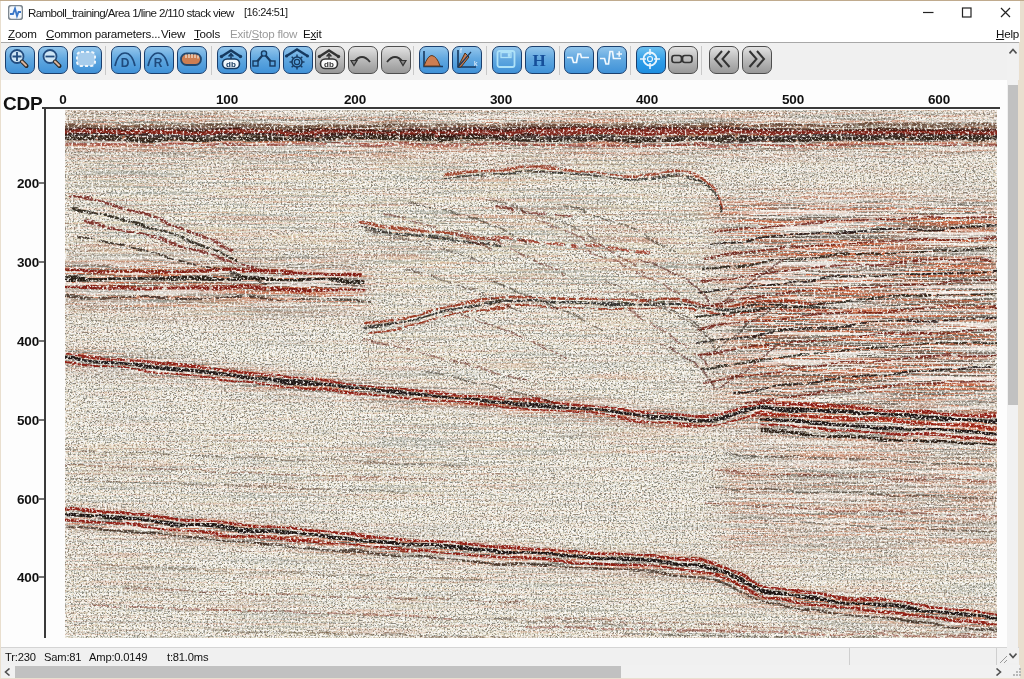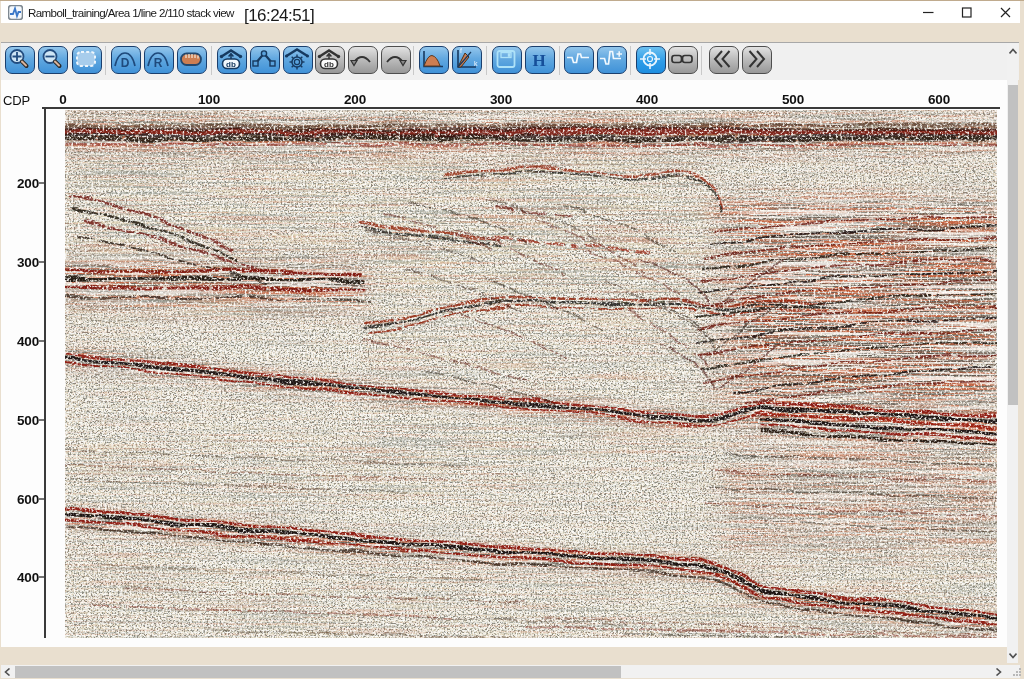--- a/index.html
+++ b/index.html
@@ -2,21 +2,21 @@
 <html><head>
 <meta charset="utf-8">
 <style>
   html,body{margin:0;padding:0;width:1024px;height:679px;overflow:hidden;
     font-family:"Liberation Sans",sans-serif;background:#e9dfcf;}
   #win{position:absolute;left:0;top:0;width:1024px;height:487px;}
   .abs{position:absolute;}
   
   #titlebar{left:1px;top:1px;width:1019px;height:22px;background:#ffffff;}
   #titletxt{left:27px;top:5px;font-size:11.6px;letter-spacing:-0.62px;color:#1a1a1a;white-space:pre;}
-  #titletime{position:absolute;left:243px;top:5px;font-size:17px;letter-spacing:-0.55px;color:#1a1a1a;white-space:pre;text-align:center;}
+  #titletime{position:absolute;left:243px;top:5px;font-size:11px;letter-spacing:-0.55px;color:#1a1a1a;white-space:pre;text-align:center;}
   
   #menubar{left:1px;top:23px;width:1019px;height:19px;background:#ffffff;font-size:11.6px;letter-spacing:-0.22px;color:#111;}
   .mi{position:absolute;top:4px;white-space:pre;}
   #menuline{left:1px;top:42px;width:1018px;height:1px;background:#a8a8a8;}
   
   #toolbar{left:1px;top:43px;width:1018px;height:37px;background:#f0f0f0;}
   .tsep{position:absolute;top:3px;width:1px;height:29px;background:#c9c9c9;}
   .tb{position:absolute;top:3px;width:30px;height:28px;border-radius:7px;box-sizing:border-box;}
   .tbblue{background:linear-gradient(#93c6ec,#62a8e0 45%,#3f92d8);border:1.6px solid #1a3f6e;}
   .tbgray{background:linear-gradient(#e2e2e2,#bdbdbd 45%,#989898);border:1.6px solid #4e4e4e;}
@@ -45,20 +45,29 @@
     <span id="titletxt" class="abs">Ramboll_training/Area 1/line 2/110 stack view</span>
     <span id="titletime">[16:24:51]</span>
 
     <svg class="abs" style="left:917px;top:0px" width="102" height="22" viewBox="0 0 102 22">
       <path d="M5 11.5 L15.5 11.5" stroke="#222" stroke-width="1.2" fill="none"></path>
       <rect x="44.5" y="7" width="8.5" height="9" fill="none" stroke="#222" stroke-width="1.2"></rect>
       <path d="M83 7 L92 16 M92 7 L83 16" stroke="#222" stroke-width="1.2" fill="none"></path>
     </svg>
   </div>
 
+  <div id="menubar" class="abs">
+    <span class="mi" style="left:7px"><u>Z</u>oom</span>
+    <span class="mi" style="left:45px"><u>C</u>ommon parameters...</span>
+    <span class="mi" style="left:160px">View</span>
+    <span class="mi" style="left:193px"><u>T</u>ools</span>
+    <span class="mi" style="left:229px;color:#9b9b9b">Exit/<u>S</u>top flow</span>
+    <span class="mi" style="left:302px">E<u>x</u>it</span>
+    <span class="mi" style="left:995px"><u>H</u>elp</span>
+  </div>
   <div id="menuline" class="abs"></div>
 
   <div id="toolbar" class="abs">
     <div class="tsep" style="left:104px"></div>
     <div class="tsep" style="left:210px"></div>
     <div class="tsep" style="left:412px"></div>
     <div class="tsep" style="left:485px"></div>
     <div class="tsep" style="left:558px"></div>
     <div class="tsep" style="left:629px"></div>
     <div class="tsep" style="left:700px"></div>
@@ -239,23 +248,23 @@
       </div>
 
     <div class="tb tbgray" style="left:741px">
         <svg width="30" height="28" viewBox="0 0 30 28">
       <path d="M8.5 6 L15.5 14 L8.5 22 M16 6 L23 14 L16 22" fill="none" stroke="#333" stroke-width="2"></path>
     </svg>
       </div>
   </div>
 
   <div id="panel" class="abs">
-    <div class="abs" style="left:2px;top:13px;font-size:13px;letter-spacing:-0.2px;font-weight:normal;color:#111">CDP</div>
+    <div class="abs" style="left:2px;top:13px;font-size:19px;letter-spacing:-0.2px;font-weight:bold;color:#111">CDP</div>
     <div class="xl" style="left:62px">0</div>
-    <div class="xl" style="left:208px">100</div>
+    <div class="xl" style="left:226px">100</div>
     <div class="xl" style="left:354px">200</div>
     <div class="xl" style="left:500px">300</div>
     <div class="xl" style="left:646px">400</div>
     <div class="xl" style="left:792px">500</div>
     <div class="xl" style="left:938px">600</div>
 
     <div class="yl" style="right:968px;top:103px">200</div>
     <div class="yl" style="right:968px;top:182px">300</div>
     <div class="yl" style="right:968px;top:261px">400</div>
     <div class="yl" style="right:968px;top:340px">500</div>
@@ -513,20 +522,35 @@
           <path d="M460,516 C600,520 760,524 932,528" stroke="#7e2418" stroke-width="2" stroke-dasharray="34 6 30 6"></path>
           <path d="M560,524 C700,527 820,529 932,532" stroke="#2e241a" stroke-width="2" stroke-dasharray="28 7 34 6"></path>
           <path d="M140,520 C240,523 360,526 520,530" stroke="#50402e" stroke-dasharray="26 8 30 8"></path>
         </g>
       </g>
       <rect x="0" y="0" width="932" height="528" filter="url(#whites)" opacity="0.9"></rect>
     </svg>
     </div>
   </div>
 
+  <div id="statusbar" class="abs">
+    <span class="abs" style="left:4px;top:2.5px">Tr:230</span>
+    <span class="abs" style="left:43px;top:2.5px">Sam:81</span>
+    <span class="abs" style="left:88px;top:2.5px">Amp:0.0149</span>
+    <span class="abs" style="left:166px;top:2.5px">t:81.0ms</span>
+    <div class="abs" style="left:848px;top:0;width:1px;height:17px;background:#cfcfcf"></div>
+    <div class="abs" style="left:995px;top:0;width:1px;height:17px;background:#cfcfcf"></div>
+    <svg class="abs" style="left:997px;top:3px" width="14" height="13" viewBox="0 0 14 13">
+      <g stroke="#9a9a9a" stroke-width="1">
+        <line x1="2" y1="12" x2="12" y2="2"></line>
+          <line x1="6" y1="12" x2="12" y2="6"></line>
+          <line x1="10" y1="12" x2="12" y2="10"></line>
+      </g>
+    </svg>
+  </div>
 
   <div id="hscroll" class="abs">
     <svg class="abs" style="left:3px;top:3px" width="8" height="8" viewBox="0 0 8 8">
         <path d="M5.5 0.5 L1.5 4 L5.5 7.5" stroke="#505050" stroke-width="1.6" fill="none"></path>
       </svg>
     <div class="abs" style="left:14px;top:1px;width:606px;height:12px;background:#c1c1c1"></div>
     <svg class="abs" style="left:993px;top:3px" width="8" height="8" viewBox="0 0 8 8">
         <path d="M2.5 0.5 L6.5 4 L2.5 7.5" stroke="#505050" stroke-width="1.6" fill="none"></path>
       </svg>
   </div>

